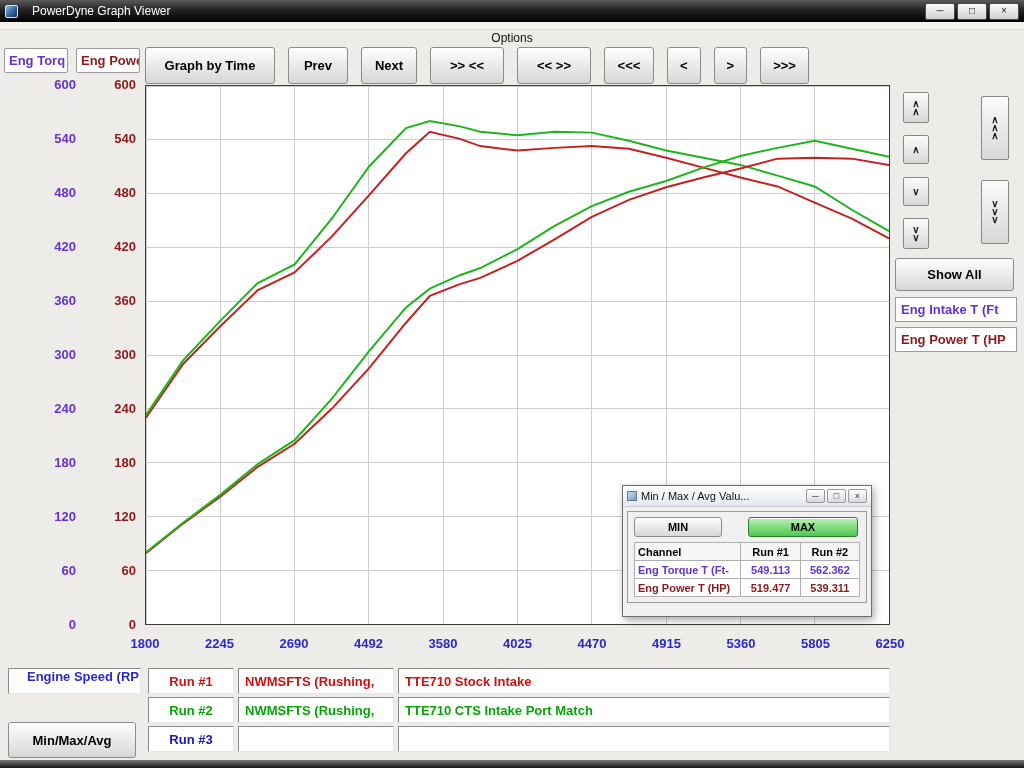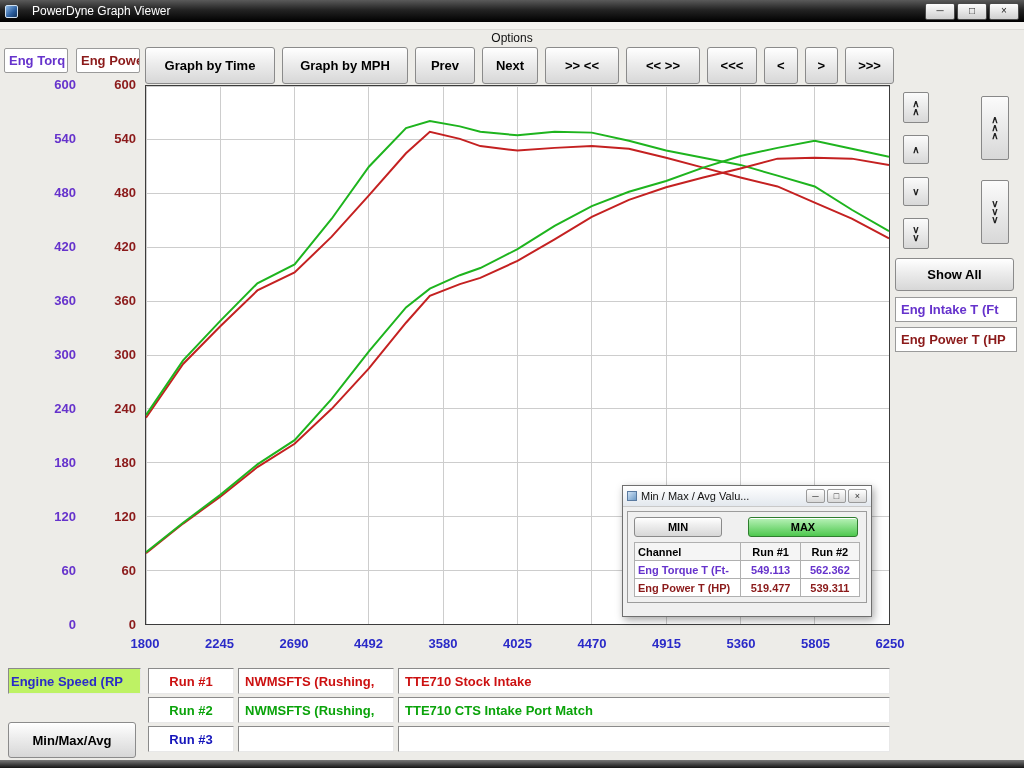--- a/index.html
+++ b/index.html
@@ -27,21 +27,21 @@
   .btn{font-family:"Liberation Sans",sans-serif;font-weight:bold;font-size:13px;color:#000;
     background:linear-gradient(#ffffff,#ececec 45%,#d7d7d7);
     border:1px solid #8b8b8b;border-radius:3px;box-shadow:inset 0 1px 0 #fff;
     cursor:default;white-space:nowrap;}
 
   .axis-tabs{position:absolute;left:4px;top:48px;display:flex;gap:8px;z-index:5;}
   .axis-tab{width:64px;height:25px;background:#fff;border:1px solid #9a9a9a;border-radius:2px;
     font-weight:bold;font-size:13px;display:flex;align-items:center;padding:4px 4px;
     white-space:nowrap;overflow:hidden;}
 
-  .toolbar{position:absolute;left:145px;top:47px;display:flex;gap:7px;z-index:5;justify-content:space-between;}
+  .toolbar{position:absolute;left:145px;top:47px;display:flex;gap:13px;z-index:5;justify-content:space-between;}
   .tbbtn{height:37px;padding:0 12px;}
 
   
   .ycol{position:absolute;top:85px;width:48px;height:540px;}
   .ylabel{position:absolute;right:0;width:100%;text-align:right;font-weight:bold;font-size:13px;}
   .xrow{position:absolute;left:145px;top:636px;width:745px;height:18px;padding-left:36px;}
   .xlabel{position:absolute;top:0;width:50px;text-align:center;font-weight:bold;font-size:13px;}
 
   
   .chart-frame{position:absolute;left:145px;top:85px;width:745px;height:540px;
@@ -76,23 +76,23 @@
   .maxbtn{width:110px;height:20px;font-size:11px;margin-left:26px;border:1px solid #2e7d2e;}
   .mmtable{border-collapse:collapse;width:100%;background:#fff;}
   .mmtable th,.mmtable td{border:1px solid #b0b0b0;font-size:11px;height:18px;
     white-space:nowrap;overflow:hidden;}
   .mmtable th{font-weight:bold;background:#f5f5f5;color:#000;}
   .mmtable th:first-child,.mm-ch{width:108px;text-align:left;padding-left:3px;}
   .mm-val{width:62px;text-align:center;font-weight:bold;}
   .mmtable tbody tr{font-weight:bold;}
 
   
-  .iobox{position:absolute;height:26px;background:#bef264;border:1px solid;
+  .iobox{position:absolute;height:26px;background:#ffffff;border:1px solid;
     border-color:#8a8a8a #e8e8e8 #e8e8e8 #8a8a8a;font-weight:bold;font-size:13px;
-    display:flex;align-items:center;padding:0 2px;white-space:nowrap;overflow:hidden;}
+    display:flex;align-items:flex-start;padding:0 18px;white-space:nowrap;overflow:hidden;}
   .runbox{position:absolute;height:26px;background:#fff;border:1px solid;
     border-color:#8a8a8a #e8e8e8 #e8e8e8 #8a8a8a;font-weight:bold;font-size:13px;
     display:flex;align-items:center;padding:0 6px;white-space:nowrap;overflow:hidden;}
   .runbox.center{justify-content:center;}
   .mmavgbtn{position:absolute;left:8px;top:722px;width:128px;height:36px;}
 
   .bottom-strip{position:absolute;left:0;right:0;bottom:0;height:8px;
     background:linear-gradient(#777,#151515);}
 </style>
 </head>
@@ -115,21 +115,20 @@
       <div class="menu-item">Options</div>
     </div>
 
   <div class="axis-tabs">
       <div class="axis-tab" style="color: rgb(102, 51, 204);">Eng Torq</div>
       <div class="axis-tab" style="color: rgb(139, 26, 26);">Eng Powe</div>
     </div>
 
   <div class="toolbar">
       <button class="btn tbbtn" style="min-width: 130px;">Graph by Time</button>
-      <button class="btn tbbtn" style="min-width: 126px;">Graph by MPH</button>
       <button class="btn tbbtn" style="min-width: 60px;">Prev</button>
       <button class="btn tbbtn" style="min-width: 56px;">Next</button>
       <button class="btn tbbtn" style="min-width: 74px;">&gt;&gt; &lt;&lt;</button>
       <button class="btn tbbtn" style="min-width: 74px;">&lt;&lt; &gt;&gt;</button>
       <button class="btn tbbtn" style="min-width: 50px;">&lt;&lt;&lt;</button>
       <button class="btn tbbtn" style="min-width: 30px;">&lt;</button>
       <button class="btn tbbtn" style="min-width: 30px;">&gt;</button>
       <button class="btn tbbtn" style="min-width: 46px;">&gt;&gt;&gt;</button>
     </div>
 

